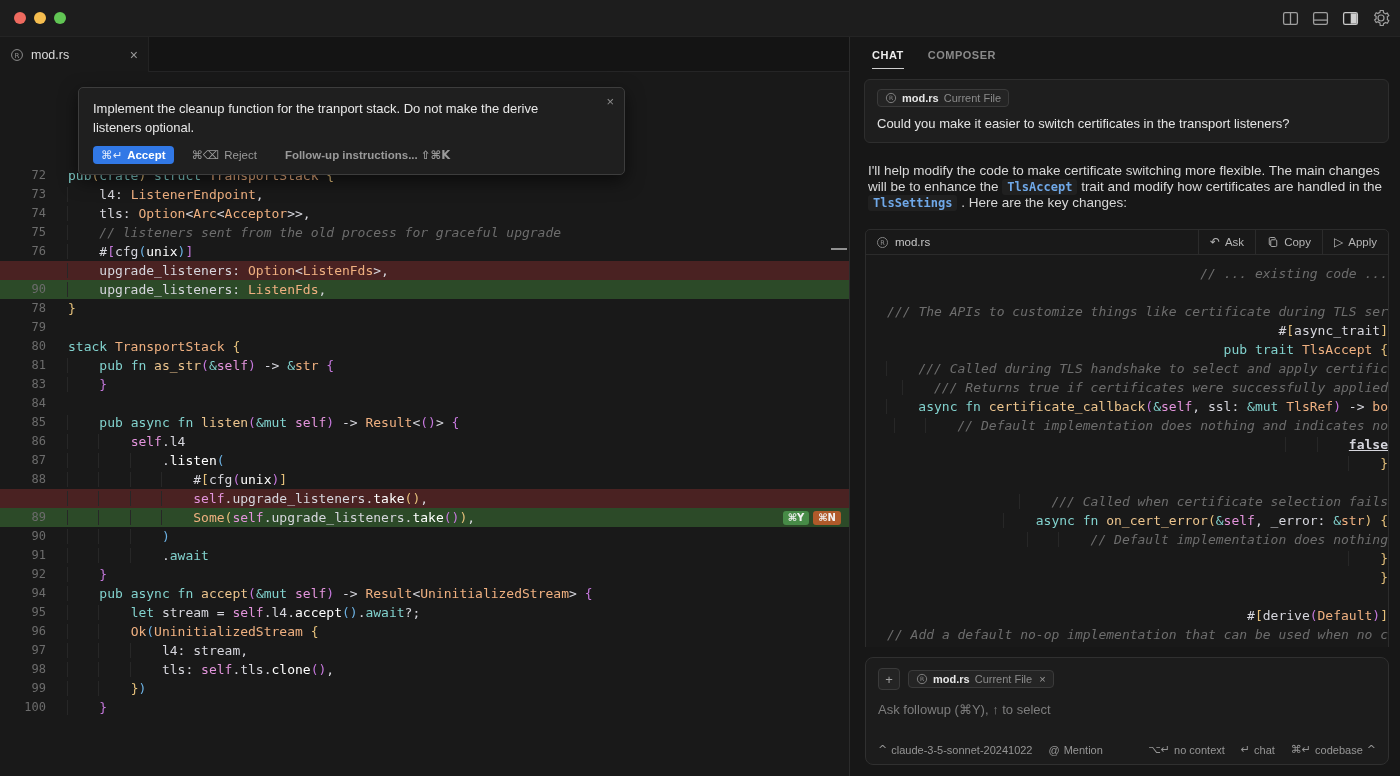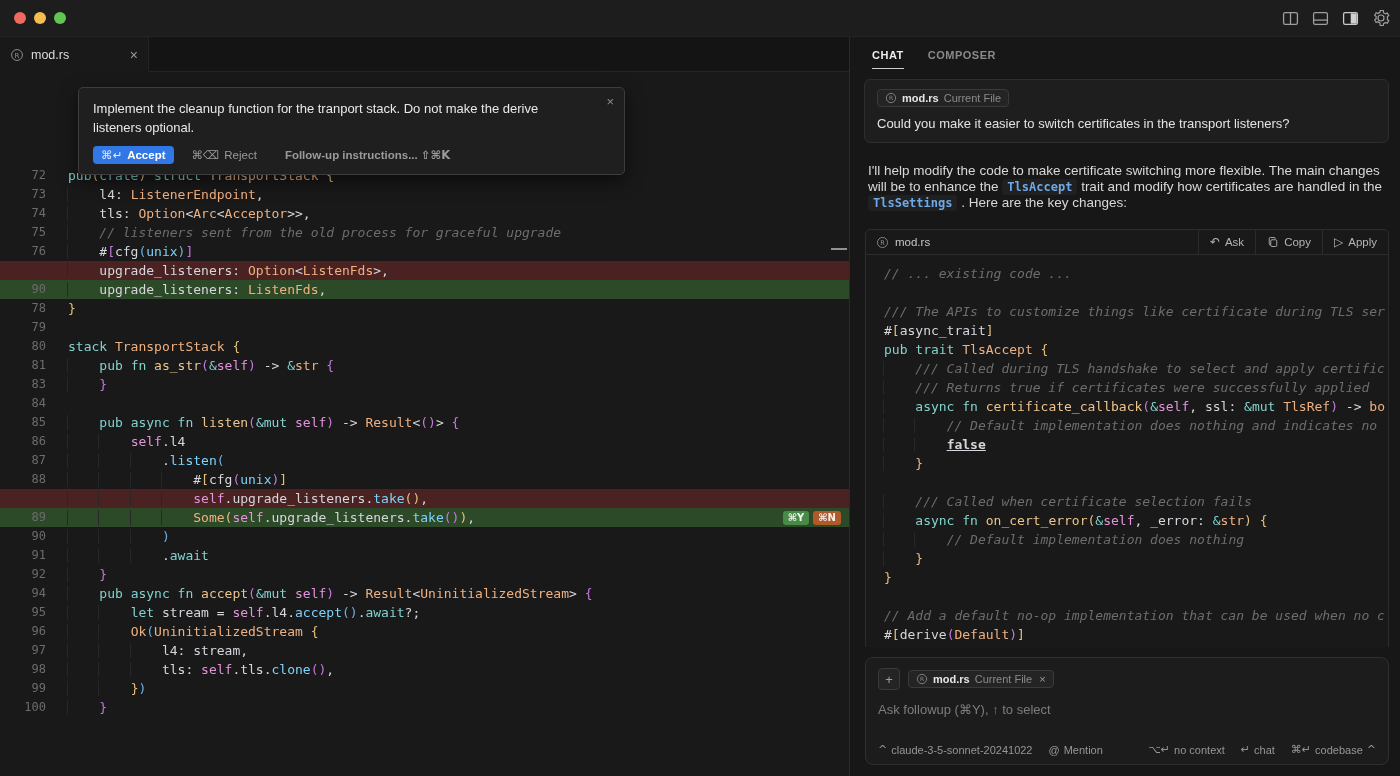--- a/index.html
+++ b/index.html
@@ -24,21 +24,21 @@
   
   .editor{position:relative;flex:1;background:#191919;}
   .overview-dash{position:absolute;top:176px;right:2px;width:16px;height:2px;background:#b9b9b9;opacity:.75;}
   .code-area{margin-top:94px;font-family:"DejaVu Sans Mono","Liberation Mono",monospace;font-size:13px;line-height:19px;}
   .crow{position:relative;height:19px;white-space:pre;}
   .crow.del{background:#4a2222;}
   .crow.add{background:#2c4a28;}
   .gut{display:inline-block;width:46px;text-align:right;color:#6c6c6c;font-size:12px;vertical-align:top;}
   .ctext{margin-left:22px;color:#d6d6dd;}
   .ig{border-left:1px solid #272727;margin-left:-1px;}
-  .kw{color:#82d2ce;} .typ{color:#efb080;} .fname{color:#ecc48d;} .meth{color:#7dd3fc;}
+  .kw{color:#82d2ce;} .typ{color:#efb080;} .fname{color:#ecc48d;} .meth{color:#ffffff;}
   .slf{color:#e394dc;} .com{color:#6d6d6d;font-style:italic;} .lit{color:#d6d6dd;font-weight:600;text-decoration:underline;}
   .b-y{color:#e5c07b;} .b-p{color:#c678dd;} .b-b{color:#6cb2e4;}
   .dbadges{position:absolute;right:8px;top:2.5px;display:flex;gap:4px;font-family:"DejaVu Sans",sans-serif;}
   .bY,.bN{font-size:10px;font-weight:bold;color:#f2f2f2;border-radius:3px;padding:0 5px;line-height:14px;}
   .bY{background:#478b47;} .bN{background:#b05a2a;}
   
   .popup{position:absolute;left:78px;top:15px;width:517px;background:#1f1f1f;border:1px solid #3d3d3d;
          border-radius:5px;box-shadow:0 6px 18px rgba(0,0,0,.55);padding:11px 14px 10px;z-index:5;}
   .popup .ptext{font-size:13px;line-height:19px;color:#e8e8e8;width:492px;}
   .popup .pclose{position:absolute;top:6px;right:10px;color:#8d8d8d;font-size:13px;cursor:default;}
@@ -66,21 +66,21 @@
          font-family:"DejaVu Sans Mono","Liberation Mono",monospace;font-size:12px;font-weight:600;color:#6fa8e8;}
   
   .codeblock{margin:18px 11px 0 15px;background:#191919;border:1px solid #2c2c2c;border-radius:5px;overflow:hidden;}
   .cb-head{height:24px;display:flex;align-items:center;border-bottom:1px solid #2b2b2b;font-size:11.5px;color:#c6c6c6;}
   .cb-file{display:flex;align-items:center;gap:6px;padding:0 10px;flex:1;}
   .cb-btn{display:flex;align-items:center;gap:5px;padding:0 11px;border-left:1px solid #2b2b2b;
           height:100%;color:#b5b5b5;font-size:11.5px;}
   .cb-btn .gl{font-family:"DejaVu Sans",sans-serif;font-size:12px;}
   .cb-body{padding:9px 0 7px 18px;font-family:"DejaVu Sans Mono","Liberation Mono",monospace;
            font-size:13px;line-height:19px;overflow:hidden;}
-  .cbline{white-space:pre;min-height:19px;}
+  .cbline{white-space:pre;min-height:19px;text-align:right;}
   
   .chat-input{margin:10px 11px 12px 15px;background:#1c1c1c;border:1px solid #303030;border-radius:8px;
               padding:10px 12px 8px;position:relative;}
   .ci-row1{display:flex;align-items:center;gap:8px;}
   .plus-btn{width:20px;height:20px;border:1px solid #3a3a3a;border-radius:4px;color:#a0a0a0;
             display:flex;align-items:center;justify-content:center;font-size:13px;background:#242424;}
   .ci-placeholder{margin-top:12px;font-size:13px;color:#7d7d7d;}
   .ci-footer{margin-top:26px;display:flex;align-items:center;font-size:11px;color:#969696;}
   .ci-left{display:flex;gap:16px;align-items:center;}
   .ci-right{margin-left:auto;display:flex;gap:16px;align-items:center;}
@@ -262,22 +262,22 @@
               <div class="cbline"><span class="ig">    </span><span class="ig">    </span><span class="com">// Default implementation does nothing and indicates no</span></div>
               <div class="cbline"><span class="ig">    </span><span class="ig">    </span><span class="lit">false</span></div>
               <div class="cbline"><span class="ig">    </span><span class="b-y">}</span></div>
               <div class="cbline"></div>
               <div class="cbline"><span class="ig">    </span><span class="com">/// Called when certificate selection fails</span></div>
               <div class="cbline"><span class="ig">    </span><span class="kw">async</span> <span class="kw">fn</span> <span class="fname">on_cert_error</span><span class="b-y">(</span><span class="kw">&amp;</span><span class="slf">self</span>, _error: <span class="kw">&amp;</span><span class="typ">str</span><span class="b-y">)</span> <span class="b-y">{</span></div>
               <div class="cbline"><span class="ig">    </span><span class="ig">    </span><span class="com">// Default implementation does nothing</span></div>
               <div class="cbline"><span class="ig">    </span><span class="b-y">}</span></div>
               <div class="cbline"><span class="b-y">}</span></div>
               <div class="cbline"></div>
+              <div class="cbline">#<span class="b-y">[</span>derive<span class="b-p">(</span><span class="typ">Default</span><span class="b-p">)</span><span class="b-y">]</span></div>
               <div class="cbline"><span class="com">// Add a default no-op implementation that can be used when no c</span></div>
-              <div class="cbline">#<span class="b-y">[</span>derive<span class="b-p">(</span><span class="typ">Default</span><span class="b-p">)</span><span class="b-y">]</span></div>
             </div>
         </div>
       </div>
 
       <div class="chat-input">
         <div class="ci-row1">
           <span class="plus-btn">+</span>
           <span class="chip">
             <span class="rust-ico">
               <svg width="12" height="12" viewBox="0 0 16 16">

